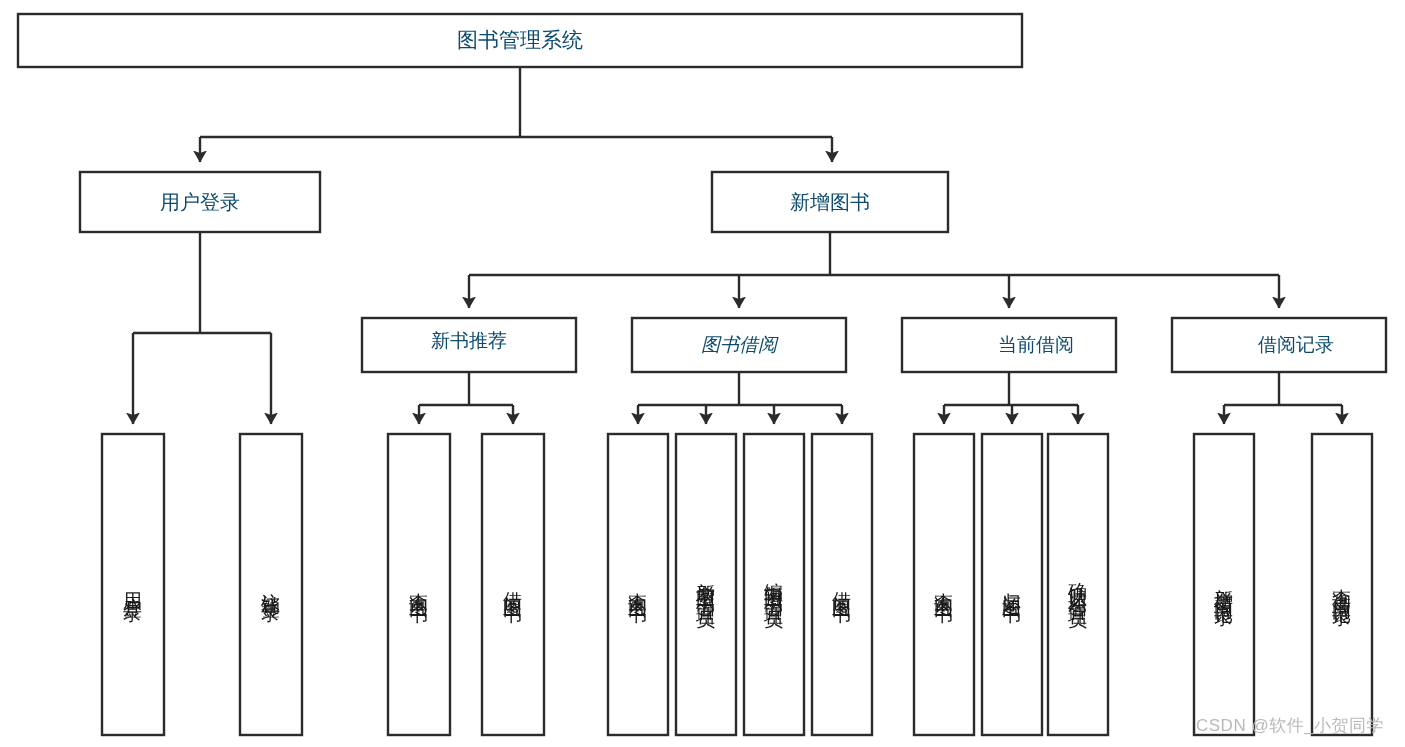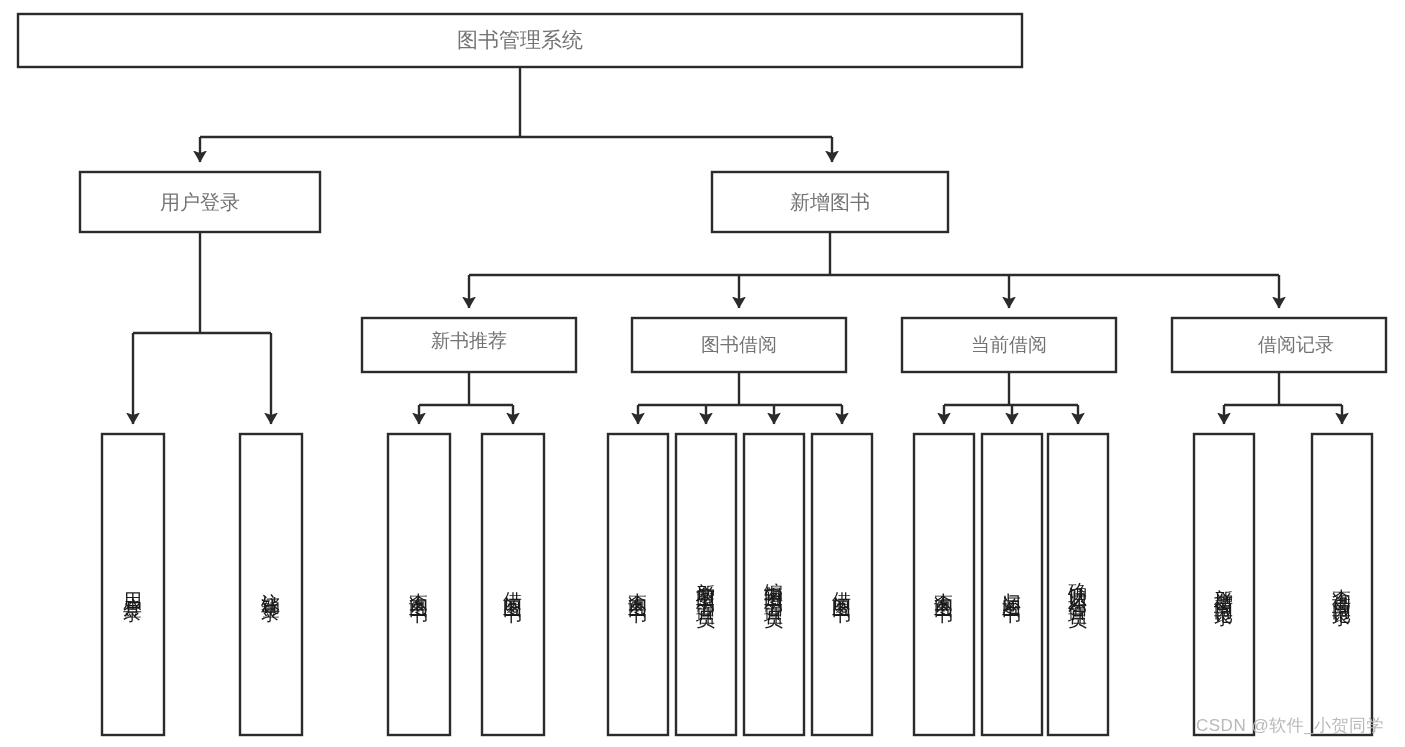--- a/index.html
+++ b/index.html
@@ -39,21 +39,21 @@
   .arrow-head {
     fill: #2b2b2b;
     stroke: none;
   }
   .h-label {
     position: absolute;
     display: flex;
     align-items: center;
     justify-content: center;
     text-align: center;
-    color: #737373;
+    color: #0c4a6e;
     font-family: "Liberation Sans", "DejaVu Sans", sans-serif;
     line-height: 1.15;
     pointer-events: none;
   }
   .h-label.title-label { font-size: 21px; }
   .h-label.lvl2-label  { font-size: 20px; }
   .h-label.lvl3-label  { font-size: 19px; }
   .v-label {
     position: absolute;
     display: flex;
@@ -169,22 +169,22 @@
     <rect class="node-box" x="1194" y="434" width="60" height="301"></rect>
     <rect class="node-box" x="1312" y="434" width="60" height="301"></rect>
   </svg>
 
   <div class="h-label title-label" style="left:18px; top:14px; width:1004px; height:53px;">图书管理系统</div>
 
   <div class="h-label lvl2-label" style="left:80px; top:172px; width:240px; height:60px;">用户登录</div>
   <div class="h-label lvl2-label" style="left:712px; top:172px; width:236px; height:60px;">新增图书</div>
 
   <div class="h-label lvl3-label" style="left:362px; top:318px; width:214px; height:46px;">新书推荐</div>
-  <div class="h-label lvl3-label" style="left:632px; top:318px; width:214px; height:54px;">图书借阅</div>
-  <div class="h-label lvl3-label" style="left:902px; top:318px; width:214px; height:54px;">当前借阅</div>
+  <div class="h-label lvl3-label" style="left:632px; top:318px; width:214px; height:54px;font-style:italic;">图书借阅</div>
+  <div class="h-label lvl3-label" style="left:902px; top:318px; width:214px; height:54px;padding-left:27px;">当前借阅</div>
   <div class="h-label lvl3-label" style="left:1172px; top:318px; width:248px; height:54px;">借阅记录</div>
 
   <div class="v-label" style="left:102px; top:434px; width:62px; height:301px;">用户登录</div>
   <div class="v-label" style="left:240px; top:434px; width:62px; height:301px;">注销登录</div>
   <div class="v-label" style="left:388px; top:434px; width:62px; height:301px;">查询图书</div>
   <div class="v-label" style="left:482px; top:434px; width:62px; height:301px;">借阅图书</div>
   <div class="v-label" style="left:608px; top:434px; width:60px; height:301px;">查询图书</div>
   <div class="v-label" style="left:676px; top:434px; width:60px; height:301px;">新增图书（管理员）</div>
   <div class="v-label" style="left:744px; top:434px; width:60px; height:301px;">编辑图书（管理员）</div>
   <div class="v-label" style="left:812px; top:434px; width:60px; height:301px;">借阅图书</div>

